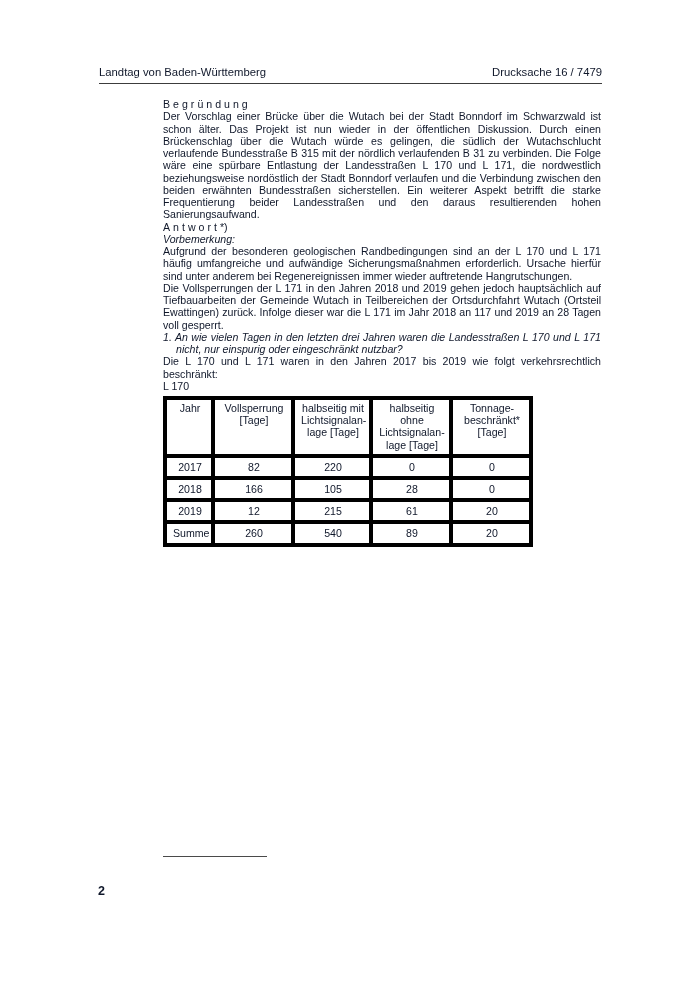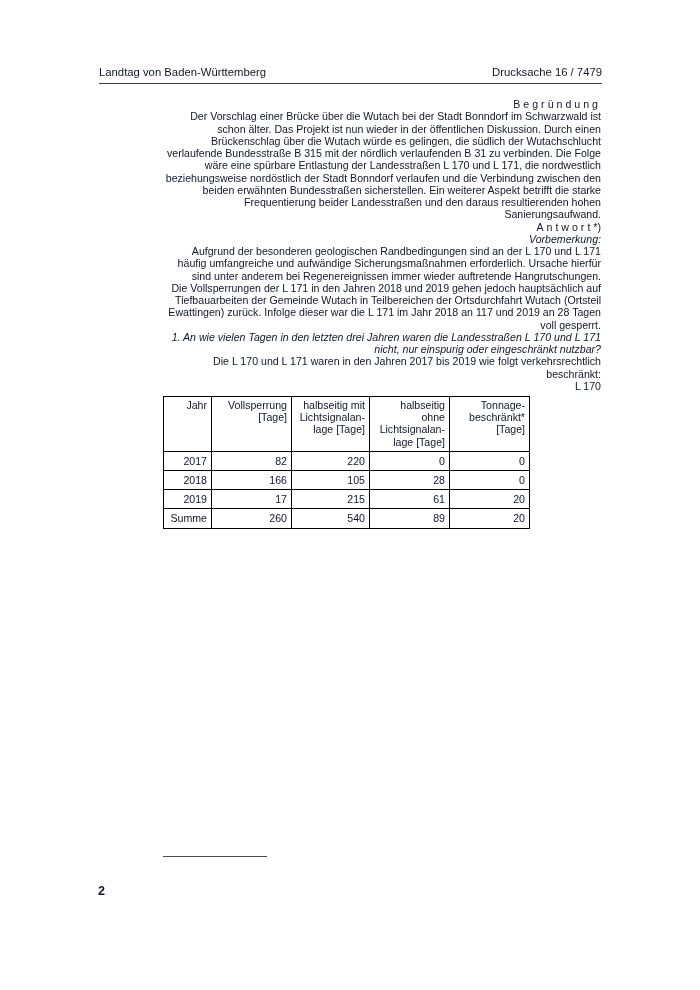--- a/index.html
+++ b/index.html
@@ -35,21 +35,21 @@
   
   .body-col {
     position: absolute;
     left: 163px;
     top: 98px;
     width: 438px;
     font-size: 10.6px;
     line-height: 12.25px;
     text-align: justify;
   }
-  .body-col p { margin: 0; text-align: right; }
+  .body-col p { margin: 0; }
   .spaced-heading {
     letter-spacing: 3px;
     text-align: left;
     white-space: nowrap;
   }
   .h-begruendung { margin-top: 7px; }
   .p-first { margin-top: 11px; }
   .h-antwort { margin-top: 62px; }
   .h-antwort .asterisk { letter-spacing: 0; }
   .p-schreiben { margin-top: 12px; }
@@ -74,25 +74,25 @@
   
   table.data-table {
     margin-top: 4px;
     border-collapse: collapse;
     table-layout: fixed;
     width: 366px;
     text-align: left;
   }
   table.data-table th,
   table.data-table td {
-    border: 1px solid #000000;
+    border: 4px solid #000000;
     font-weight: normal;
     font-size: 10.6px;
     line-height: 12.2px;
-    text-align: right;
+    text-align: center;
     vertical-align: top;
     padding: 2px 4px 3px 6px;
     overflow: hidden;
   }
   table.data-table td { padding-top: 3px; padding-bottom: 3px; }
   .tbl-footnote {
     margin-top: 6px;
     font-size: 9.9px;
     text-align: left;
   }
@@ -179,21 +179,21 @@
         </tr>
         <tr>
           <td>2018</td>
           <td>166</td>
           <td>105</td>
           <td>28</td>
           <td>0</td>
         </tr>
         <tr>
           <td>2019</td>
-          <td>17</td>
+          <td>12</td>
           <td>215</td>
           <td>61</td>
           <td>20</td>
         </tr>
         <tr>
           <td>Summe</td>
           <td>260</td>
           <td>540</td>
           <td>89</td>
           <td>20</td>

